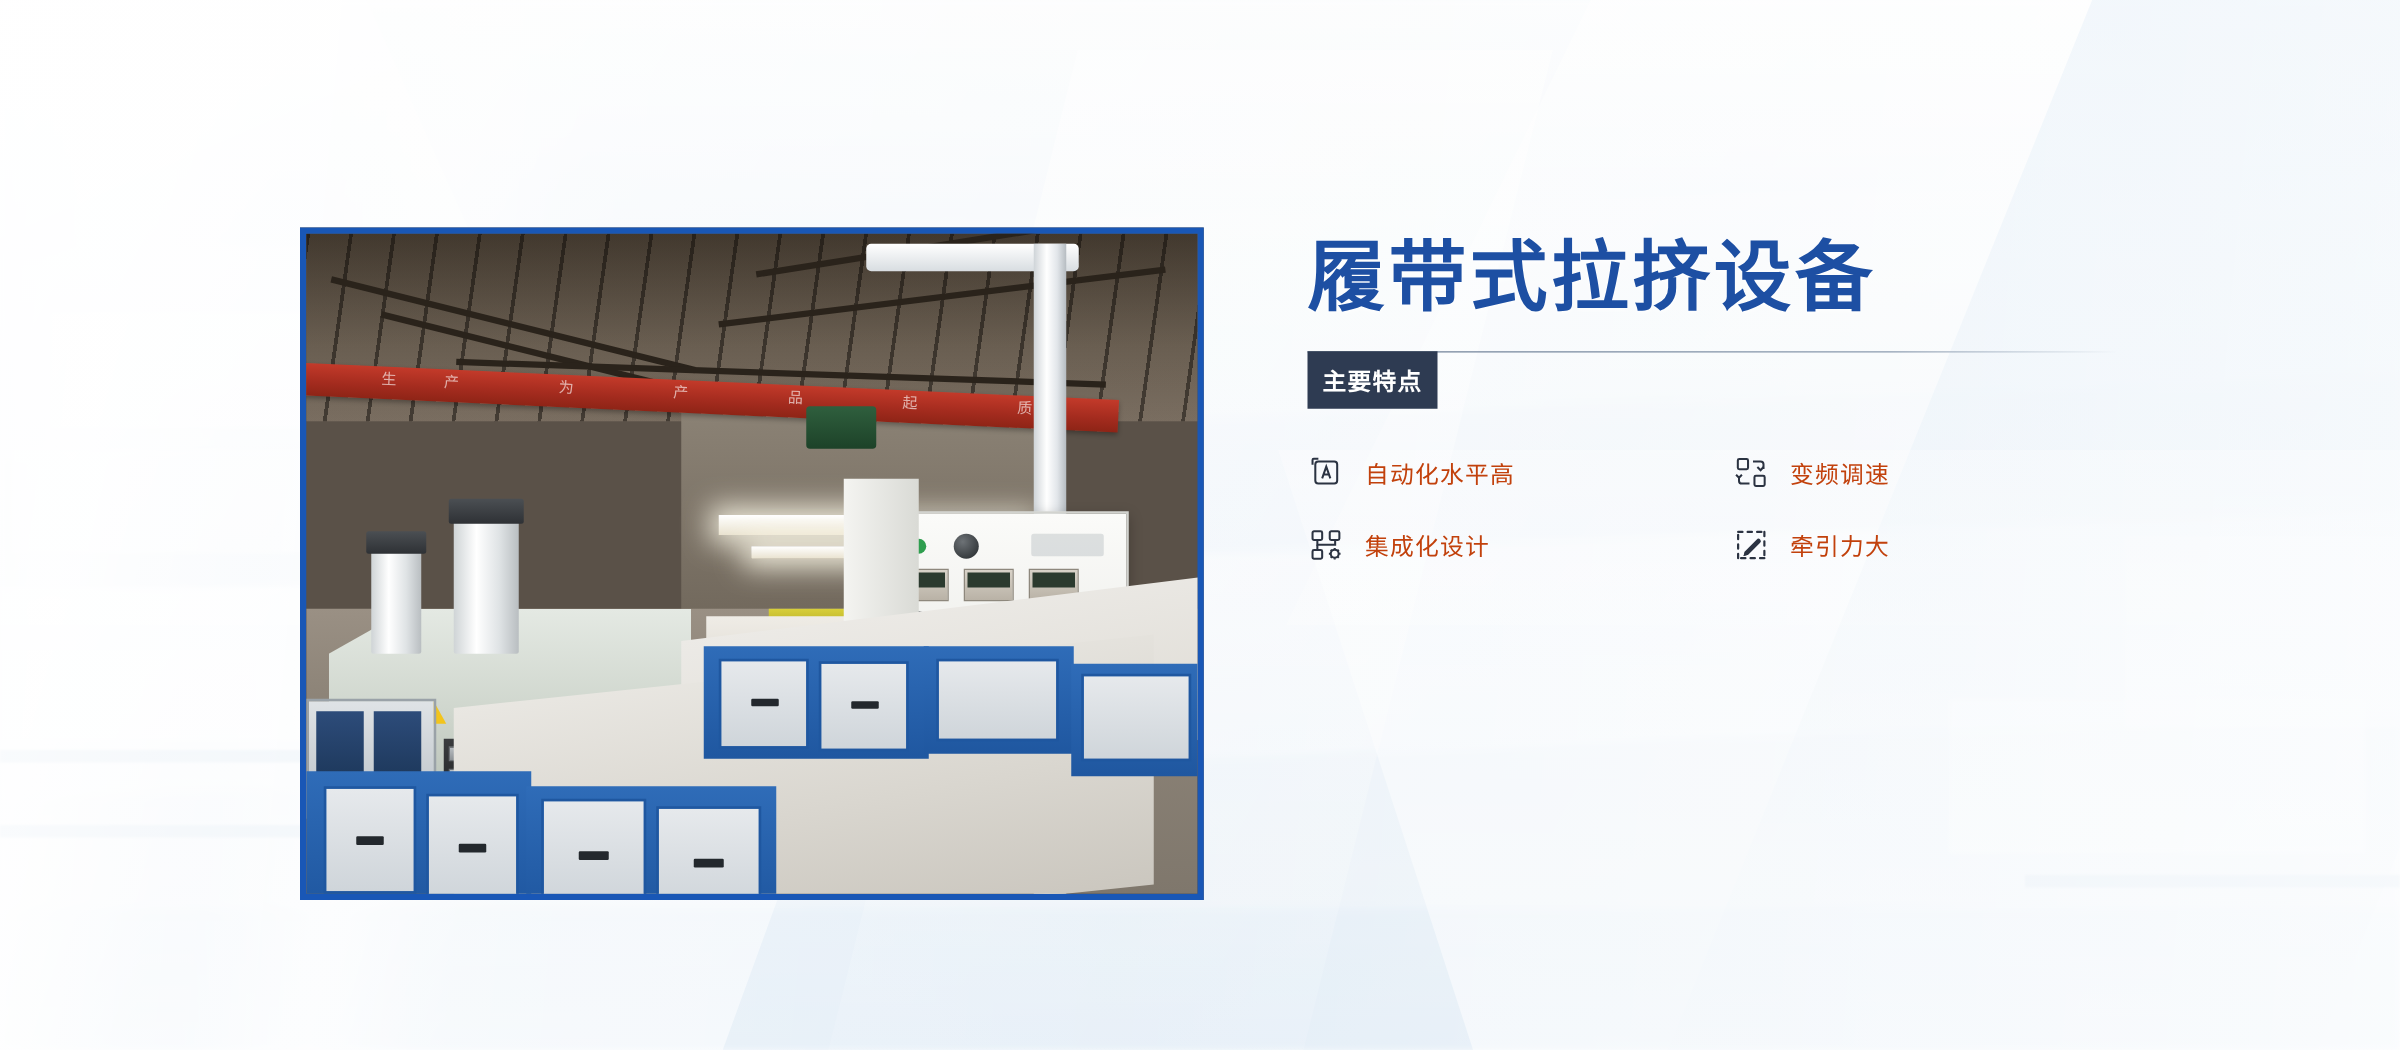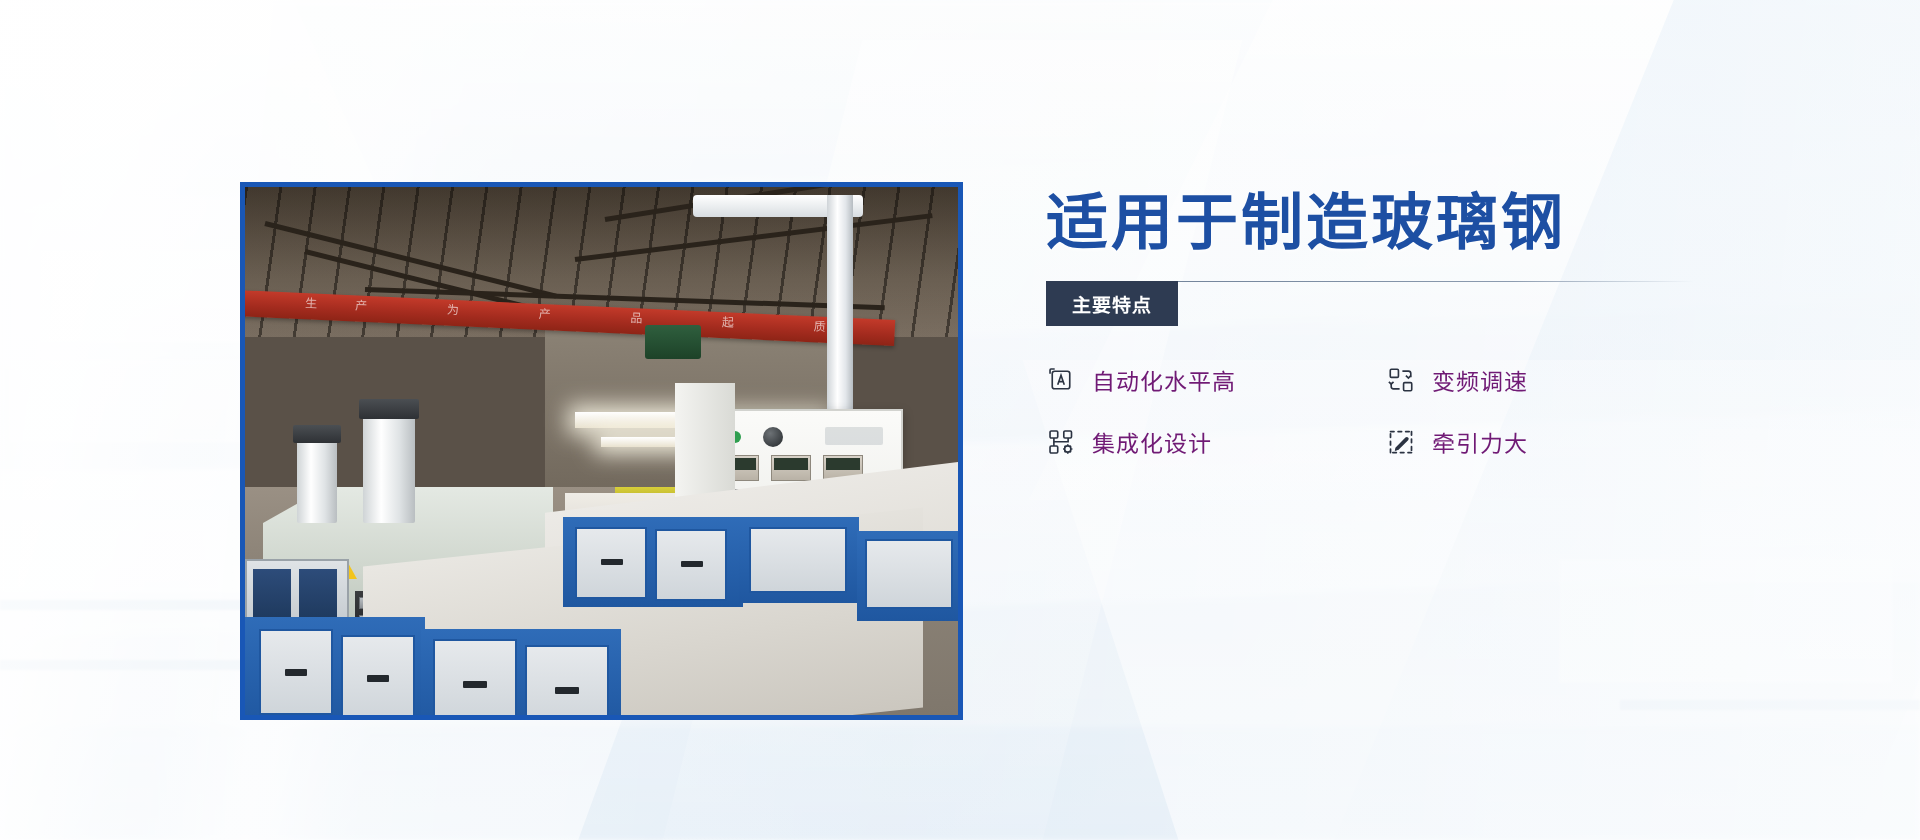--- a/index.html
+++ b/index.html
@@ -315,21 +315,21 @@
   }
   #section-badge {
     position: absolute;
     left: 0;
     top: 0;
     background: #2e3b52;
     color: #ffffff;
     font-size: 19px;
     font-weight: bold;
     letter-spacing: 1px;
-    padding: 9px 26px;
+    padding: 9px 12px;
   }
   #features {
     margin-top: 44px;
     display: grid;
     grid-template-columns: 340px 1fr;
     row-gap: 28px;
   }
   .feature {
     display: flex;
     align-items: center;
@@ -343,22 +343,22 @@
     display: flex;
     align-items: center;
     justify-content: center;
   }
   .feature .ico svg {
     width: 28px;
     height: 28px;
     display: block;
   }
   .feature .txt {
-    font-size: 23px;
-    color: #701a75;
+    font-size: 19px;
+    color: #c2410c;
     letter-spacing: 1px;
     white-space: nowrap;
   }
 </style>
 </head>
 <body>
 
 <div id="banner">
 
   <div class="bg-base"></div>
@@ -478,21 +478,21 @@
     <div class="ph ph-slot" style="left:436px;top:374px; width:22px; height:6px;"></div>
 
     <div class="ph ph-cab" style="left:494px; top:330px; width:120px; height:86px;"></div>
     <div class="ph ph-cabfront" style="left:504px;top:340px; width:98px; height:66px;"></div>
 
     <div class="ph ph-cab" style="left:612px; top:344px; width:106px; height:90px;"></div>
     <div class="ph ph-cabfront" style="left:620px;top:352px; width:88px; height:70px;"></div>
   </div>
 
   <div id="content">
-    <h1 id="title">适用于制造玻璃钢</h1>
+    <h1 id="title">履带式拉挤设备</h1>
 
     <div id="divider-row">
       <div id="divider-line"></div>
       <div id="section-badge">主要特点</div>
     </div>
 
     <div id="features">
 
       <div class="feature">
         <span class="ico">

